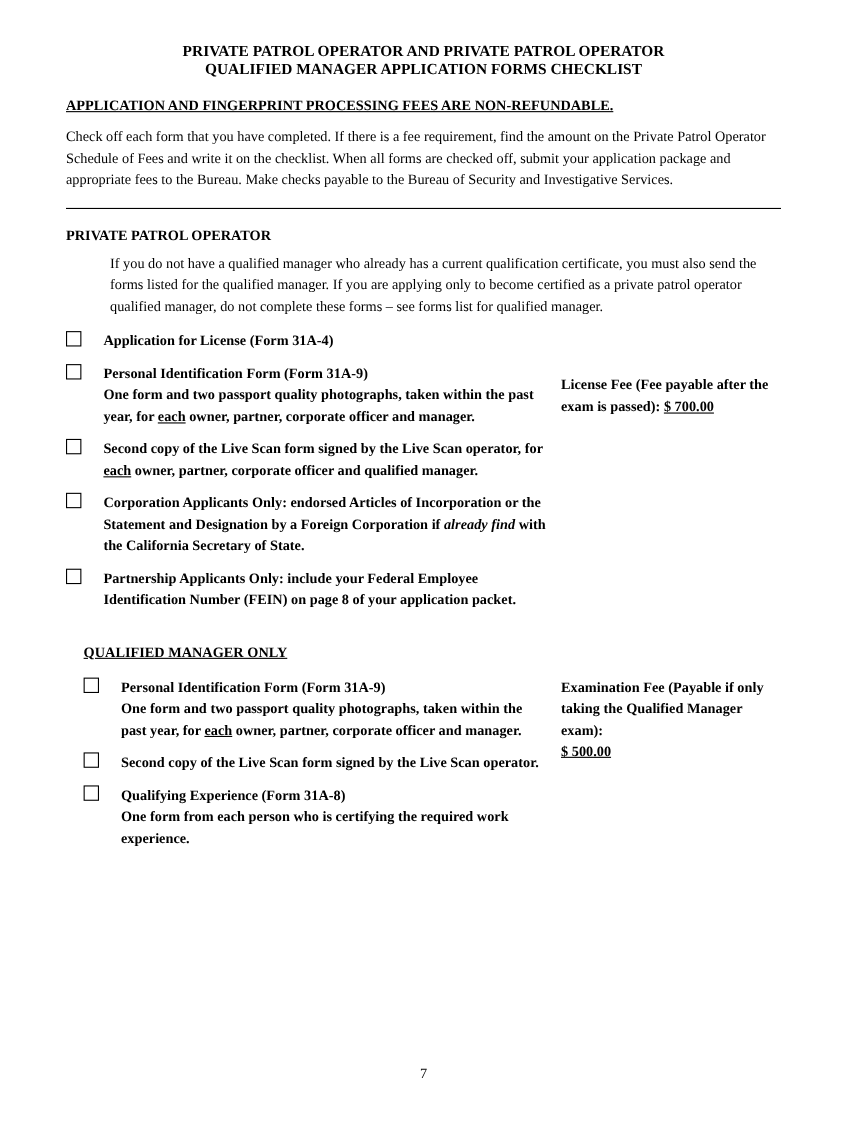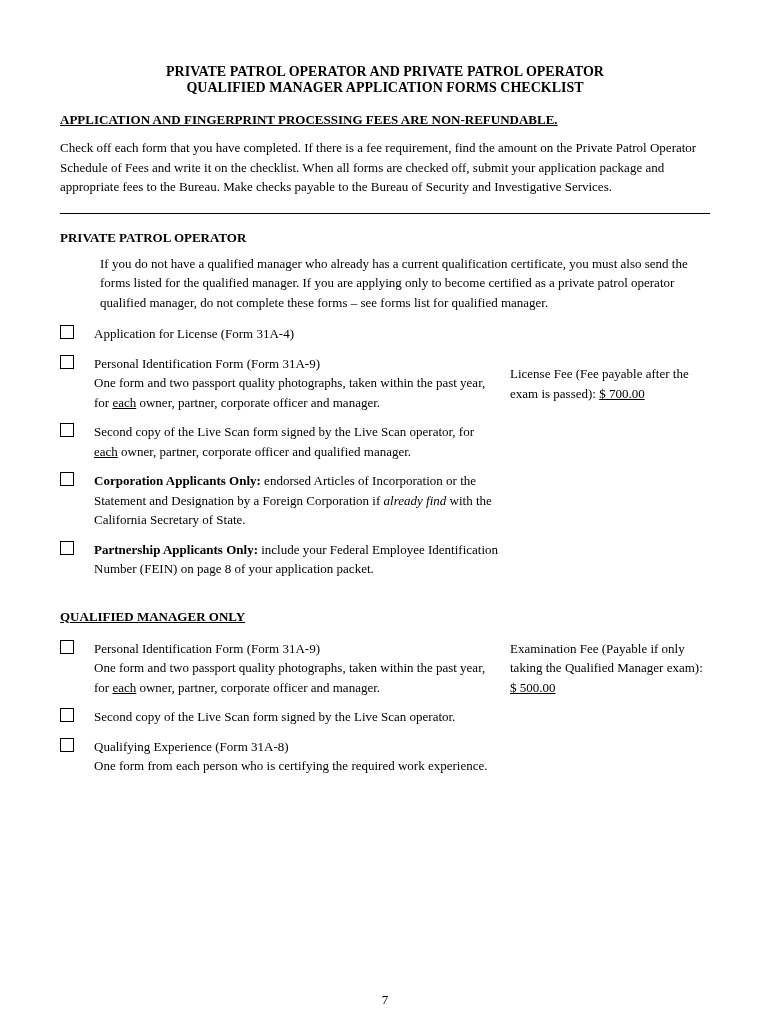--- a/index.html
+++ b/index.html
@@ -20,21 +20,20 @@
 
     .page-container {
       width: 100%;
       min-height: 944px;
       position: relative;
     }
 
     .title-block {
       text-align: center;
       margin-bottom: 16px;
-      margin-top: 24px;
     }
 
     .title-line {
       font-weight: bold;
       font-size: 14px;
       text-transform: uppercase;
     }
 
     .intro-text {
       font-size: 13px;
@@ -74,20 +73,21 @@
     .section-subtext {
       font-size: 13px;
       line-height: 1.5;
       margin-left: 40px;
       margin-bottom: 12px;
     }
 
     .checklist-area {
       display: flex;
       gap: 0;
+      font-weight: bold;
     }
 
     .checklist-items {
       flex: 1;
       padding-right: 10px;
     }
 
     .fee-column {
       width: 200px;
       flex-shrink: 0;
@@ -120,20 +120,21 @@
     .fee-block {
       margin-bottom: 16px;
     }
 
     .fee-amount {
       text-decoration: underline;
     }
 
     .qualified-section {
       margin-top: 20px;
+      margin-left: 16px;
     }
 
     .qualified-heading {
       font-weight: bold;
       font-size: 13px;
       text-decoration: underline;
       margin-bottom: 14px;
     }
 
     .page-number {

